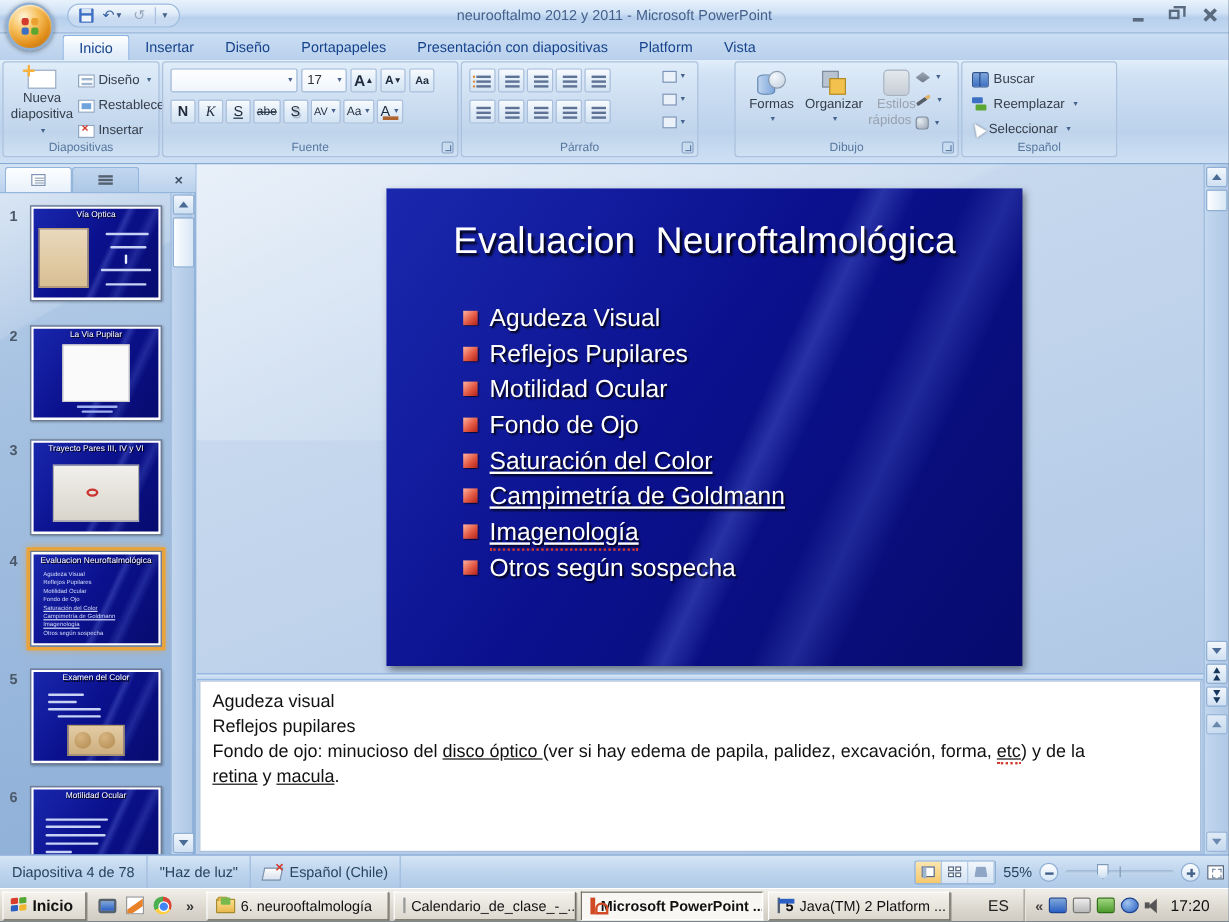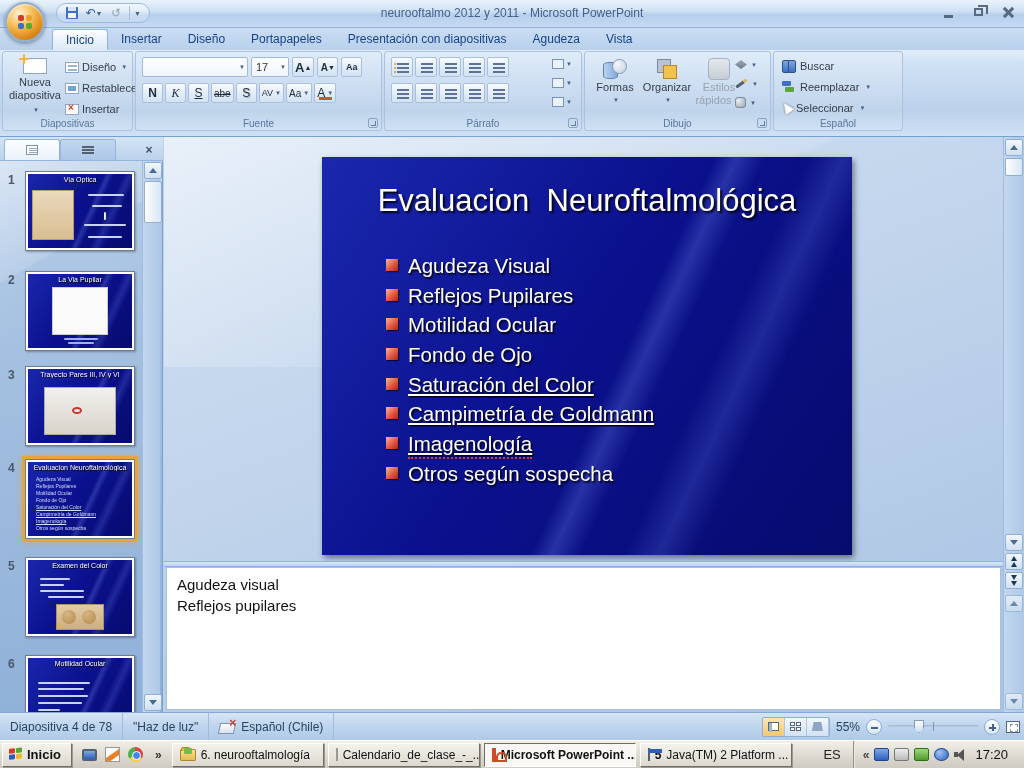--- a/index.html
+++ b/index.html
@@ -103,21 +103,21 @@
   .para-row1 { position:absolute; left:6px; top:5px; display:flex; gap:2px; }
   .para-row2 { position:absolute; left:6px; top:31px; display:flex; gap:2px; }
   .pbtn { width:22px; height:20px; border:1px solid #A9BFDB; border-radius:2px; background:linear-gradient(#F8FBFE,#E2EDF8 50%,#D3E3F3); position:relative; }
   .lines::before { content:""; position:absolute; left:5px; top:5px; width:12px; height:1.5px; background:#5E7296; box-shadow:0 4px 0 #5E7296, 0 8px 0 #5E7296; }
   .lines.dots::after { content:""; position:absolute; left:2px; top:5px; width:2px; height:2px; background:#E28B36; box-shadow:0 4px 0 #E28B36, 0 8px 0 #E28B36; border-radius:50%; }
   .al-l::before { width:12px; } .al-c::before { left:5px; }
   .para-stack { position:absolute; right:6px; top:3px; display:flex; flex-direction:column; gap:2px; }
   .para-stack .smbtn { border-color:transparent; background:none; width:26px; height:17px; }
   .ic-generic { width:12px; height:10px; border:1px solid #7A93B8; background:#EAF1F9; }
 
-  .g-draw { width:187px; }
+  .g-draw { width:187px;margin-left:28px; }
   .draw-row { position:absolute; left:4px; top:3px; display:flex; }
   .g-draw .bigbtn { width:52px; height:62px; }
   .bigbtn.disabled { color:#98A2AE; }
   .ic-shapes { position:relative; width:26px; height:22px; margin-bottom:1px; }
   .ic-shapes::before { content:""; position:absolute; left:1px; top:4px; width:13px; height:15px; background:linear-gradient(90deg,#BCD3EE,#7FA8DC); border:1px solid #5E83B4; border-radius:6px/3px; }
   .ic-shapes::after { content:""; position:absolute; right:1px; top:1px; width:13px; height:13px; border-radius:50%; background:radial-gradient(circle at 35% 30%, #F3F7FC, #C2CFDE); border:1px solid #8A9AAE; }
   .ic-arrange { position:relative; width:24px; height:22px; margin-bottom:1px; }
   .ic-arrange::before { content:""; position:absolute; left:2px; top:1px; width:12px; height:12px; background:#B9C4D2; border:1px solid #7E8B9C; }
   .ic-arrange::after { content:""; position:absolute; left:8px; top:7px; width:12px; height:12px; background:#F2C14E; border:1px solid #B08A26; }
   .ic-styles { width:22px; height:22px; margin-bottom:1px; background:linear-gradient(#E4E8ED,#C6CDD6); border:1px solid #A8B2BE; border-radius:4px; }
@@ -320,21 +320,21 @@
         <i class="og4"></i>
       </span>
   </div>
 
   <div class="tabrow">
     <div class="rtab active">Inicio</div>
     <div class="rtab">Insertar</div>
     <div class="rtab">Diseño</div>
     <div class="rtab">Portapapeles</div>
     <div class="rtab">Presentación con diapositivas</div>
-    <div class="rtab">Agudeza</div>
+    <div class="rtab">Platform</div>
     <div class="rtab">Vista</div>
   </div>
 
   <div class="ribbon">
 
 
     <div class="rgroup g-slides">
       <div class="bigbtn">
         <span class="icon-newslide">
             <span class="icon-star"></span>
@@ -625,20 +625,21 @@
               <span class="btext">Otros según sospecha</span>
             </div>
         </div>
       </div>
 
       <div class="splitter"></div>
 
       <div class="notes">
         <div>Agudeza visual</div>
         <div>Reflejos pupilares</div>
+        <div><span>Fondo de ojo: minucioso del </span><span class="nu">disco óptico </span><span>(ver si hay edema de papila, palidez, excavación, forma, </span><span class="nu nsq">etc</span><span>) y  de la </span><br><span class="nu">retina</span><span> y </span><span class="nu">macula</span><span>.</span></div>
       </div>
     </div>
 
     <div class="rrail">
       <div class="sb-btn" style="top:2px;">
           <span class="tri-up"></span>
         </div>
       <div class="sb-thumb" style="top:21px; height:18px;"></div>
       <div class="sb-btn" style="top:397px;">
           <span class="tri-down"></span>

